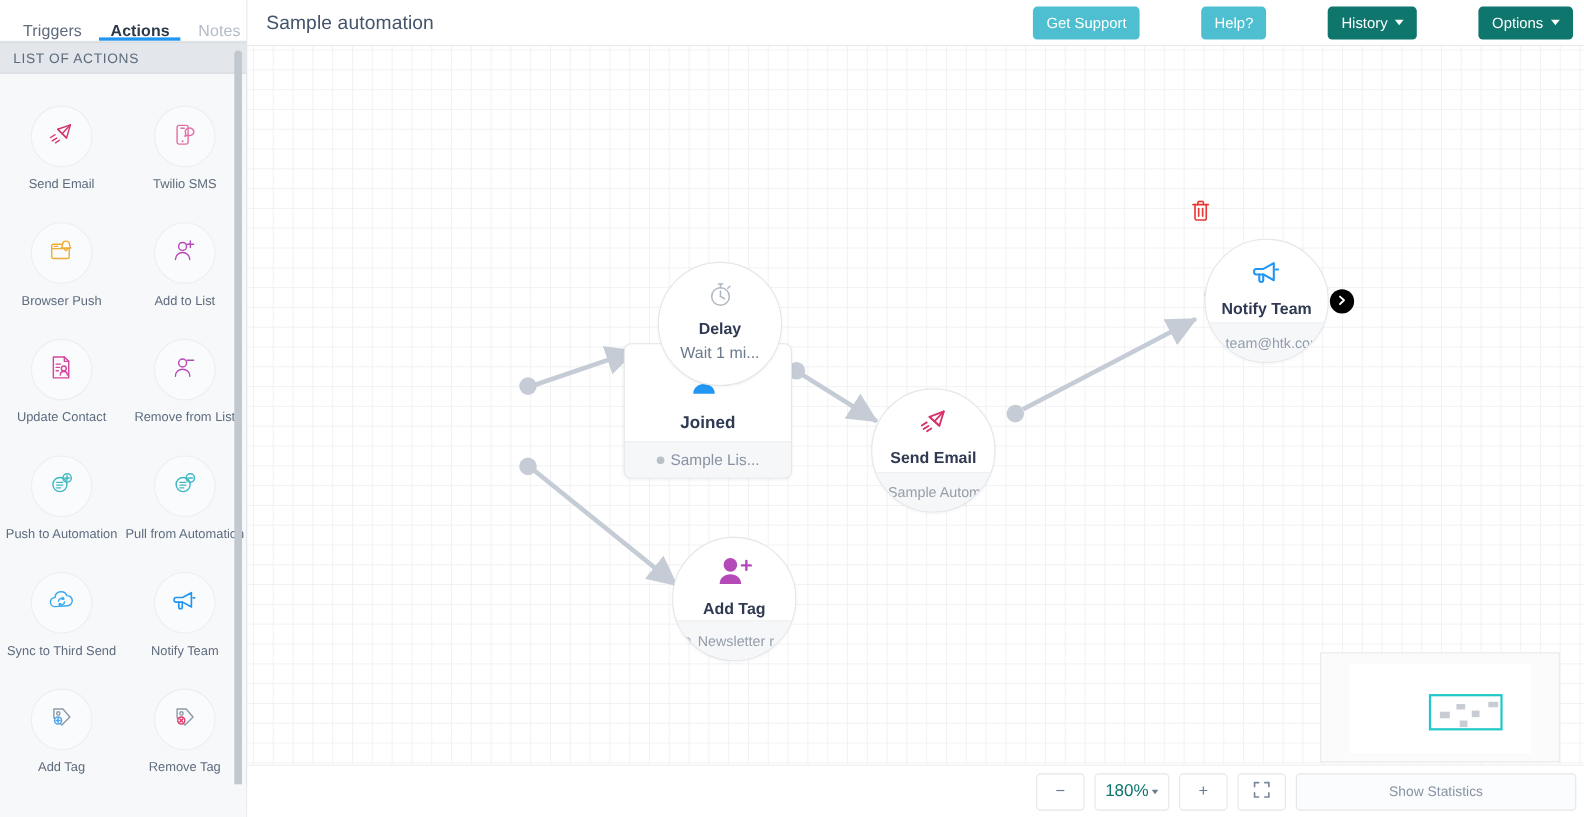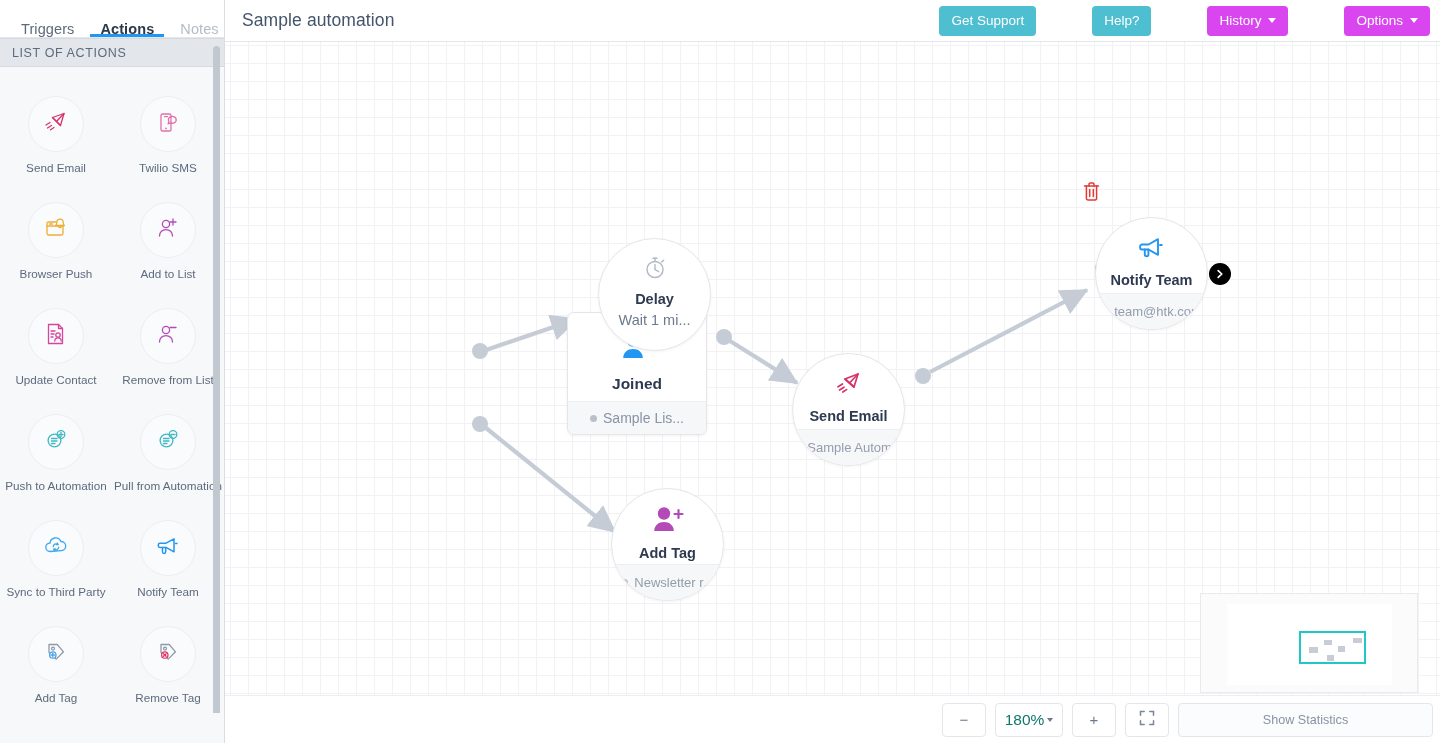--- a/index.html
+++ b/index.html
@@ -138,21 +138,21 @@
     font-size: 13.5px;
     font-family: "Liberation Sans", sans-serif;
     padding: 0 12px;
     height: 30px;
     cursor: pointer;
     display: inline-flex; align-items: center;
     white-space: nowrap;
     margin-left: 48px;
   }
   .btn-teal { background: #4dbfd0; }
-  .btn-indigo { background: #d946ef; }
+  .btn-indigo { background: #0f766e; }
   .caret {
     display: inline-block;
     margin-left: 7px;
     width: 0; height: 0;
     border-left: 4.5px solid transparent;
     border-right: 4.5px solid transparent;
     border-top: 5px solid #ffffff;
   }
 
   
@@ -167,21 +167,21 @@
     background-size: 18px 18px, 18px 18px, 18px 18px;
     background-position: 5px 3px, 5px 3px, 5px 3px;
     overflow: hidden;
   }
   #edges { position: absolute; left: 0; top: 0; width: 1215px; height: 701px; }
 
   .node { position: absolute; }
 
   
   .node-rect {
-    width: 140px; height: 123px;
+    width: 153px; height: 123px;
     background: #ffffff;
     border: 1px solid #e4e6ea;
     border-radius: 7px;
     box-shadow: 0 1px 3px rgba(30,40,60,0.06);
     display: flex; flex-direction: column;
     align-items: center;
     overflow: hidden;
     cursor: pointer;
   }
   .node-rect .node-icon { margin-top: 19px; }
@@ -503,21 +503,21 @@
                 <g stroke="#3aa8ed" stroke-width="1.3" stroke-linejoin="round" stroke-linecap="round">
                   <path d="M8 19.5 a4.2 4.2 0 0 1 0-8.4 5.6 5.6 0 0 1 10.8-1.6 4.6 4.6 0 0 1 .6 9.2z"></path>
                   <path d="M11.2 14.6 a2.9 2.9 0 0 1 4.6-2.2"></path>
                   <path d="M16.6 15.2 a2.9 2.9 0 0 1 -4.6 2.2"></path>
                   <path d="M15.2 11 l.9 1.5 -1.7.2"></path>
                   <path d="M12.6 18.6 l-.9-1.5 1.7-.2"></path>
                 </g>
               </svg>
             </span>
           </div>
-          <div class="action-label">Sync to Third Party</div>
+          <div class="action-label">Sync to Third Send</div>
         </div>
 
         <div class="action-item">
           <div class="action-circle">
             <span>
               <svg width="28" height="28" viewBox="0 0 28 28" fill="none">
                 <g stroke="#2196f3" stroke-width="1.5" stroke-linejoin="round" stroke-linecap="round">
                   <path d="M6 11.2h6l8-4.4v13l-8-4.4H6a1.7 1.7 0 0 1-1.7-1.7v-.8A1.7 1.7 0 0 1 6 11.2z"></path>
                   <path d="M8.5 15.4v4.4a1.6 1.6 0 0 0 3.2 0v-4.4"></path>
                   <line x1="21.5" y1="11.5" x2="23" y2="11.5"></line>

